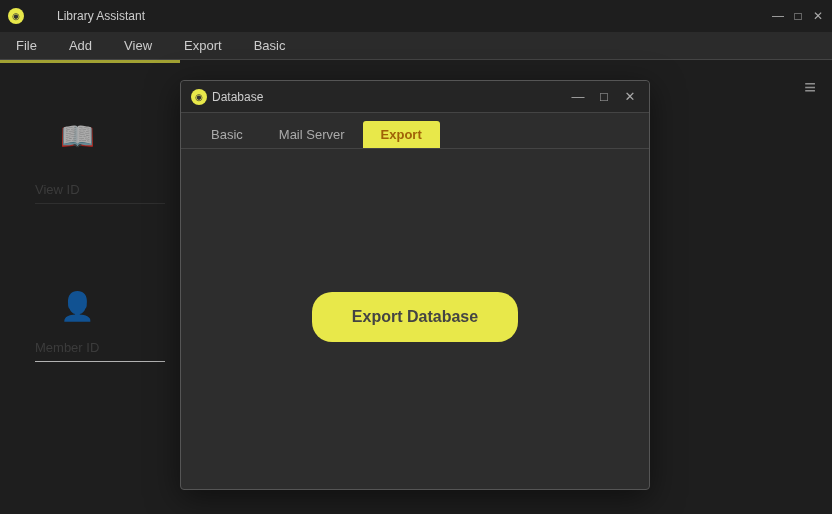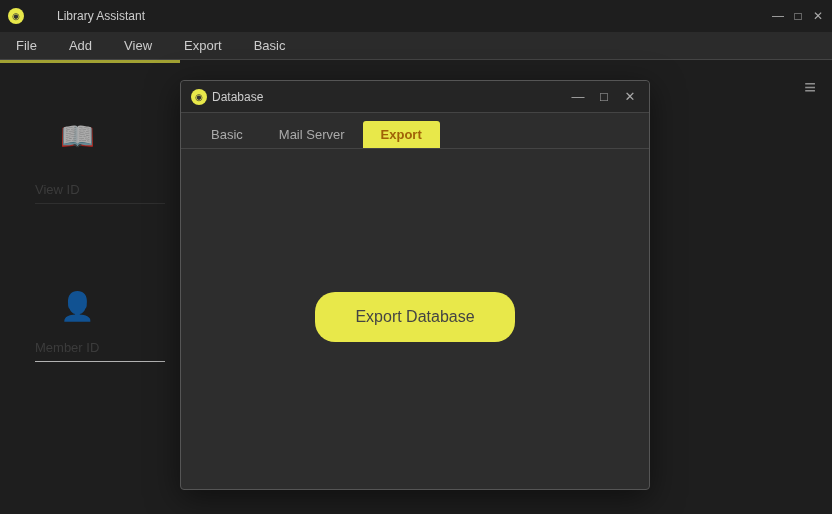--- a/index.html
+++ b/index.html
@@ -200,21 +200,21 @@
 
     
     .export-btn {
       background: #e8e84a;
       border: none;
       border-radius: 20px;
       padding: 16px 40px;
       font-size: 16px;
       color: #444;
       cursor: pointer;
-      font-weight: 400;
+      font-weight: 700;
     }
 
     
     .app-icon-circle {
       width: 16px;
       height: 16px;
       border-radius: 50%;
       background: #e8e84a;
       display: inline-flex;
       align-items: center;

